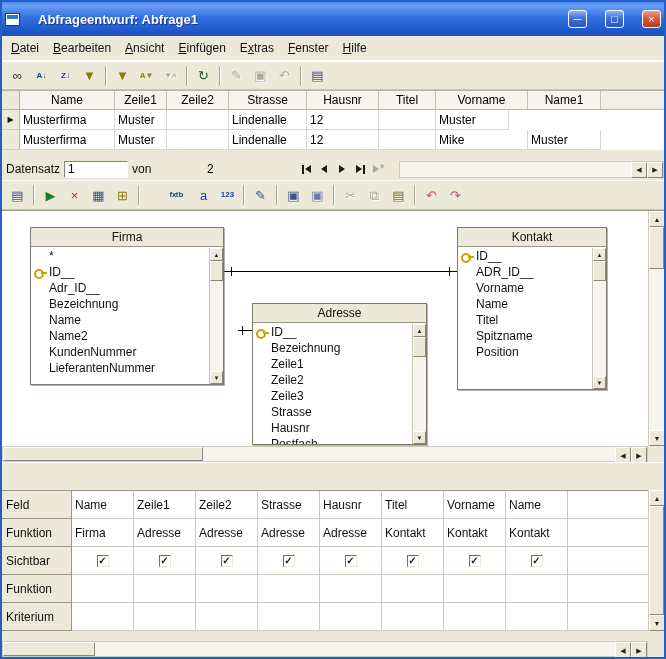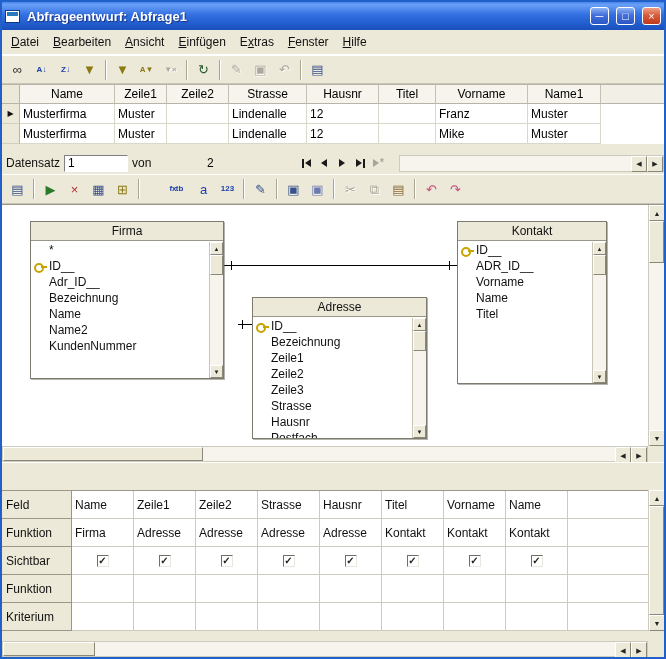--- a/index.html
+++ b/index.html
@@ -5,21 +5,21 @@
   html,body{margin:0;padding:0;background:#777;}
   *{box-sizing:border-box;}
   .window{
     width:666px;height:659px;
     border:2px solid #2160C8;
     background:#ECE9D8;
     display:flex;flex-direction:column;overflow:hidden;
     font-family:"Liberation Sans",sans-serif;
   }
   
-  .titlebar{height:28px;flex:none;display:flex;align-items:center;gap:7px;padding:0 3px;
+  .titlebar{height:34px;flex:none;display:flex;align-items:center;gap:18px;padding:0 3px;
     background:linear-gradient(180deg,#4A86EE 0%,#6AA0F6 10%,#3370E2 45%,#1E58C8 85%,#1B50BA 100%);}
   .win-icon{width:15px;height:13px;position:relative;flex:none;}
   .win-icon::before{content:'';position:absolute;inset:0;background:#fff;border:1px solid #0a3a8a;}
   .win-icon::after{content:'';position:absolute;left:2px;top:2px;right:2px;height:4px;background:#2a7ac0;}
   .title-text{flex:1;color:#fff;font-weight:bold;font-size:13px;text-shadow:1px 1px 1px rgba(10,20,80,.6);white-space:nowrap;overflow:hidden;}
   .win-btn{width:19px;height:18px;flex:none;border-radius:3px;border:1px solid #fff;color:#fff;font-size:11px;line-height:1;
     display:flex;align-items:center;justify-content:center;
     background:linear-gradient(180deg,#8FB4F6,#416FDB 45%,#2B57C4);}
   .win-btn.close{background:linear-gradient(180deg,#F0A088,#D75C3C 45%,#BE3A1C);}
   
@@ -201,21 +201,20 @@
         <div class="ds-row">
           <div class="ds-sel">
             <span>▶</span>
           </div>
           <div class="ds-c" style="width: 95px;">Musterfirma</div>
           <div class="ds-c" style="width: 52px;">Muster</div>
           <div class="ds-c" style="width: 62px;"></div>
           <div class="ds-c" style="width: 78px;">Lindenalle</div>
           <div class="ds-c" style="width: 72px;">12</div>
           <div class="ds-c" style="width: 57px;"></div>
-          <div class="ds-c" style="width: 92px;">Franz</div>
           <div class="ds-c" style="width: 73px;">Muster</div>
           <div class="ds-c filler"></div>
         </div>
         <div class="ds-row">
           <div class="ds-sel"></div>
           <div class="ds-c" style="width: 95px;">Musterfirma</div>
           <div class="ds-c" style="width: 52px;">Muster</div>
           <div class="ds-c" style="width: 62px;"></div>
           <div class="ds-c" style="width: 78px;">Lindenalle</div>
           <div class="ds-c" style="width: 72px;">12</div>
@@ -351,20 +350,24 @@
                 <span class="ftext">Name</span>
               </div>
               <div class="tfield">
                 <span class="ficon"></span>
                 <span class="ftext">Name2</span>
               </div>
               <div class="tfield">
                 <span class="ficon"></span>
                 <span class="ftext">KundenNummer</span>
               </div>
+              <div class="tfield">
+                <span class="ficon"></span>
+                <span class="ftext">LieferantenNummer</span>
+              </div>
             </div>
             <div class="tbox-sb">
               <div class="sb-btn">▲</div>
               <div class="sb-thumb"></div>
               <div class="sb-track"></div>
               <div class="sb-btn">▼</div>
             </div>
           </div>
           <div class="tbox tbox-1">
             <div class="tbox-h">Adresse</div>
@@ -424,20 +427,28 @@
                 <span class="ficon"></span>
                 <span class="ftext">Vorname</span>
               </div>
               <div class="tfield">
                 <span class="ficon"></span>
                 <span class="ftext">Name</span>
               </div>
               <div class="tfield">
                 <span class="ficon"></span>
                 <span class="ftext">Titel</span>
+              </div>
+              <div class="tfield">
+                <span class="ficon"></span>
+                <span class="ftext">Spitzname</span>
+              </div>
+              <div class="tfield">
+                <span class="ficon"></span>
+                <span class="ftext">Position</span>
               </div>
             </div>
             <div class="tbox-sb">
               <div class="sb-btn">▲</div>
               <div class="sb-thumb"></div>
               <div class="sb-track"></div>
               <div class="sb-btn">▼</div>
             </div>
           </div>
         </div>

